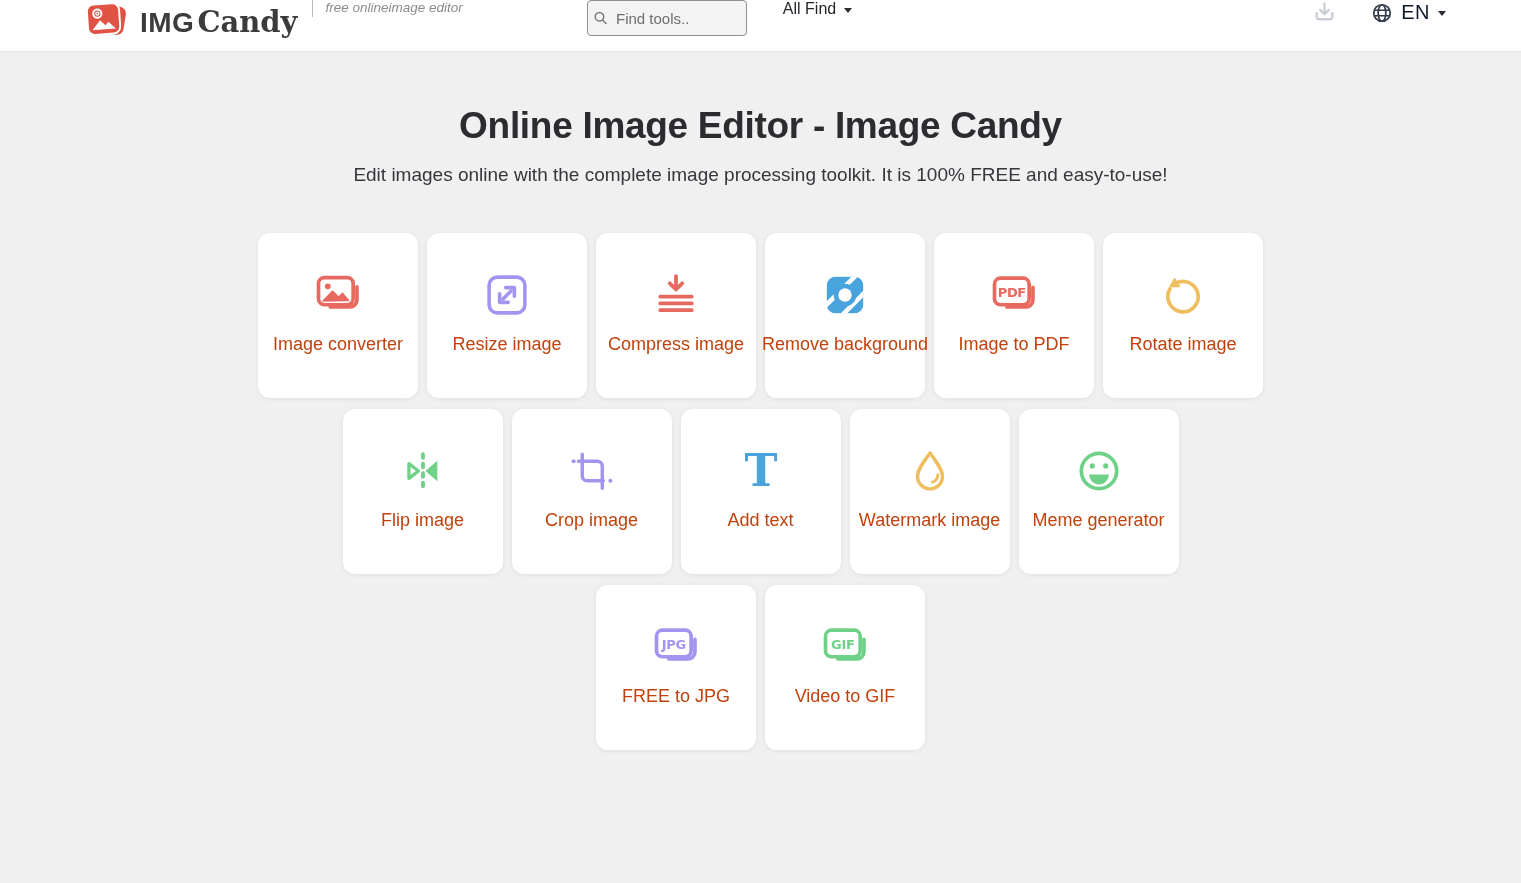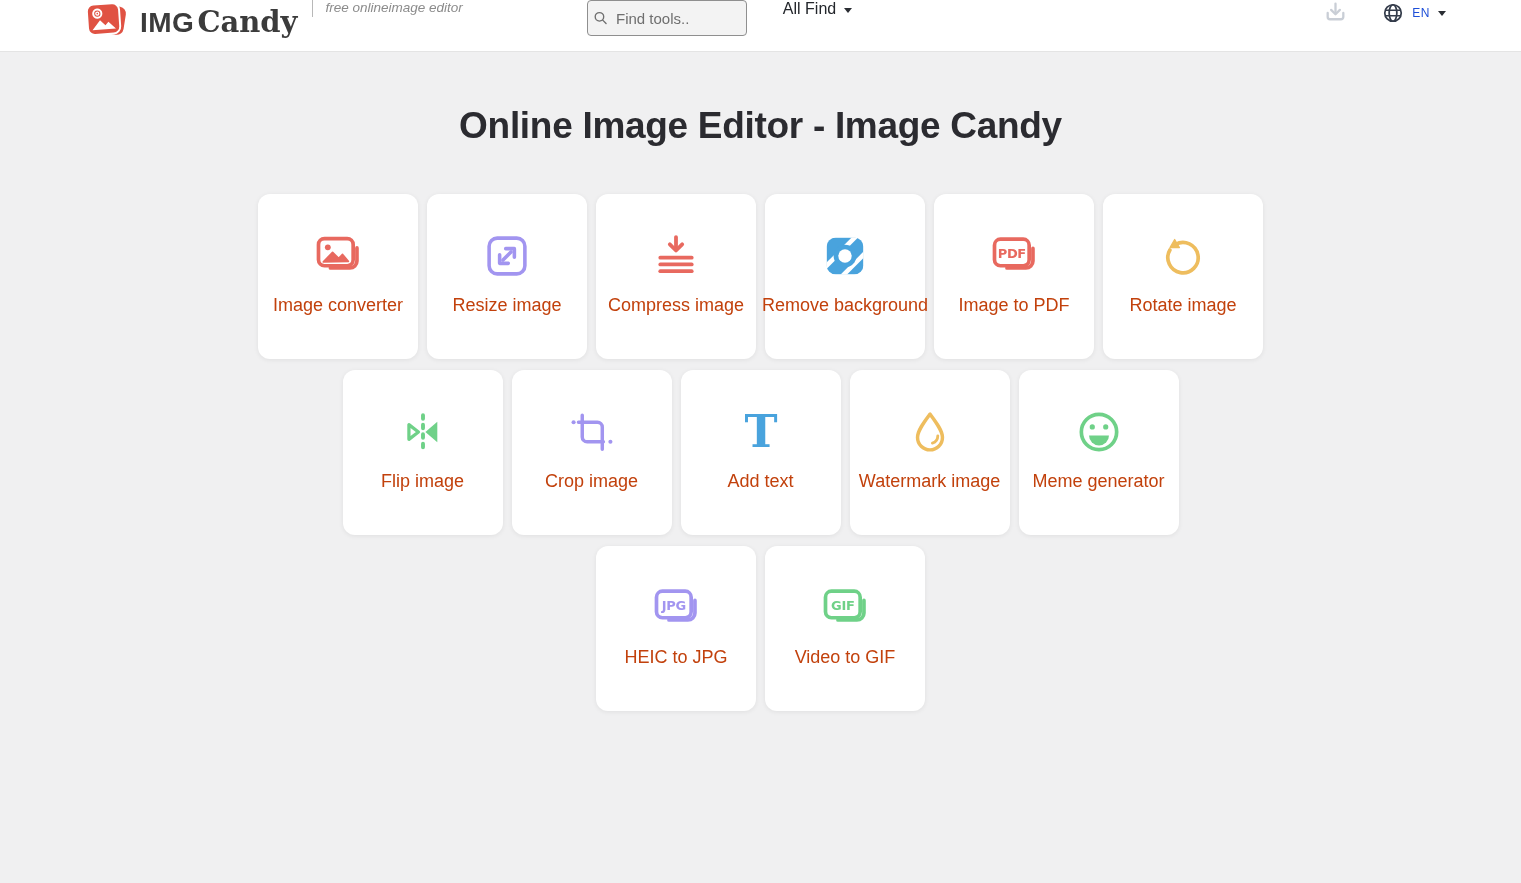--- a/index.html
+++ b/index.html
@@ -61,21 +61,21 @@
   .caret {
     display: inline-block; width: 0; height: 0;
     border-left: 4.5px solid transparent;
     border-right: 4.5px solid transparent;
     border-top: 5.5px solid #2a2d33;
     margin-top: 2px;
   }
   .header-right { margin-left: auto; display: flex; align-items: center; }
   .dl-btn { cursor: pointer; display: flex; color: var(--download-gray, #c9ced6); }
   .lang { display: flex; align-items: center; gap: 8px; margin-left: 34px; cursor: pointer; color: var(--navy, #343c4b); }
-  .lang-code { font-size: 12px; color: #1d4ed8; letter-spacing: .5px; }
+  .lang-code { font-size: 20px; color: #0f172a; letter-spacing: .5px; }
   
   .hero { text-align: center; }
   .hero h1 {
     margin-top: 53px;
     font-size: 37px; font-weight: 700; color: #2b2b30;
     letter-spacing: -.3px;
   }
   .hero p {
     margin-top: 17px;
     font-size: 19px; color: #36363c;
@@ -148,20 +148,21 @@
         <path d="M3.7 9 H20.3 M3.7 15 H20.3"></path>
       </svg>
       <span class="lang-code">EN</span>
       <span class="caret"></span>
     </div>
   </div>
 </header>
 
 <main class="hero">
   <h1>Online Image Editor - Image Candy</h1>
+  <p>Edit images online with the complete image processing toolkit. It is 100% FREE and easy-to-use!</p>
 
   <div class="grid">
 
     <div class="grid-row">
 
       <div class="card">
         <span class="icon" style="color: rgb(232, 105, 95);">
           <svg viewBox="0 0 48 48" fill="none" stroke="currentColor" stroke-width="3.4" stroke-linecap="round" stroke-linejoin="round">
             <path d="M41.5 16.5 V28.5 a6.5 6.5 0 0 1 -6.5 6.5 H17"></path>
             <rect x="6" y="8" width="32" height="25" rx="5.5"></rect>
@@ -305,21 +306,21 @@
     <div class="grid-row">
 
       <div class="card">
         <span class="icon" style="color: rgb(162, 149, 240);">
           <svg viewBox="0 0 48 48" fill="none" stroke="currentColor" stroke-width="3.4" stroke-linecap="round" stroke-linejoin="round">
             <path d="M41.5 17 V28.5 a6.5 6.5 0 0 1 -6.5 6.5 H17.5"></path>
             <rect x="6" y="8.5" width="32" height="24.5" rx="5.5"></rect>
             <text x="22" y="25.8" text-anchor="middle" font-family="'DejaVu Sans', sans-serif" font-size="12" font-weight="bold" letter-spacing="-0.3" fill="currentColor" stroke="none">JPG</text>
           </svg>
         </span>
-        <span class="label">HEIC to JPG</span>
+        <span class="label">FREE to JPG</span>
       </div>
 
       <div class="card">
         <span class="icon" style="color: rgb(111, 209, 136);">
           <svg viewBox="0 0 48 48" fill="none" stroke="currentColor" stroke-width="3.4" stroke-linecap="round" stroke-linejoin="round">
             <path d="M41.5 17 V28.5 a6.5 6.5 0 0 1 -6.5 6.5 H17.5"></path>
             <rect x="6" y="8.5" width="32" height="24.5" rx="5.5"></rect>
             <text x="22" y="25.8" text-anchor="middle" font-family="'DejaVu Sans', sans-serif" font-size="12" font-weight="bold" letter-spacing="-0.3" fill="currentColor" stroke="none">GIF</text>
           </svg>
         </span>

